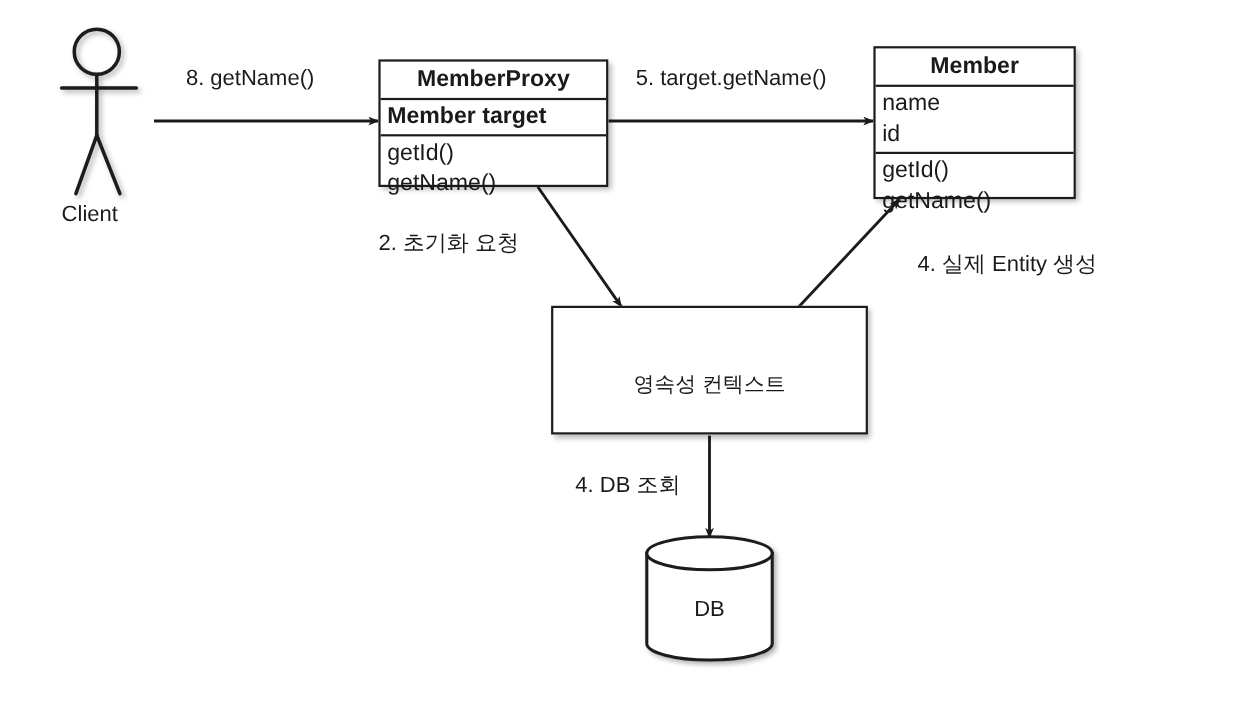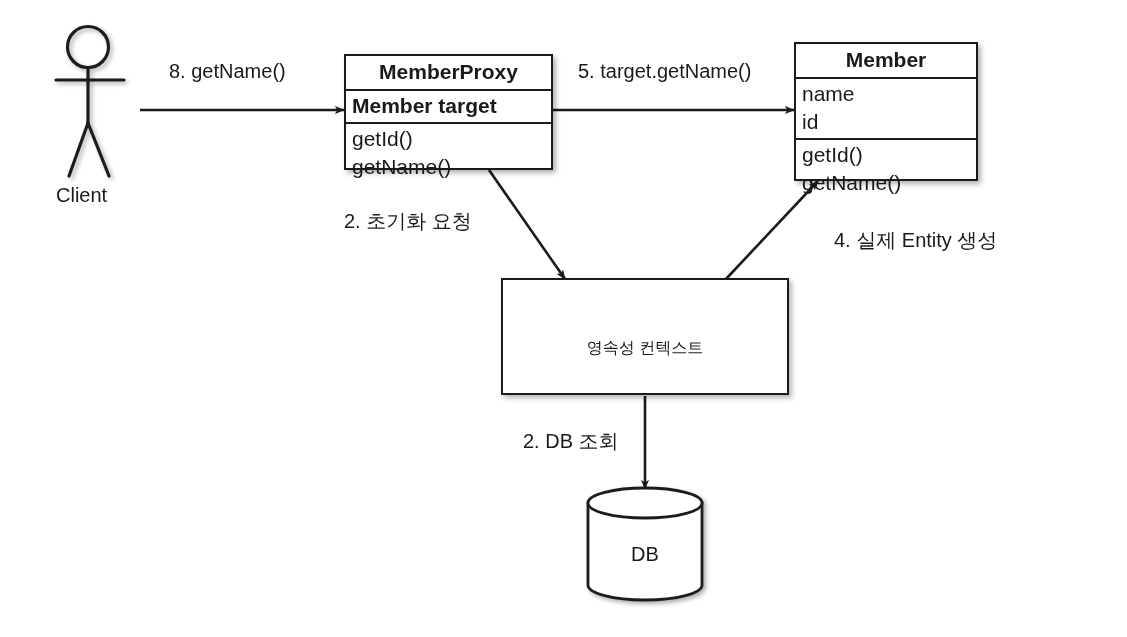--- a/index.html
+++ b/index.html
@@ -83,21 +83,21 @@
     height: 117px;
     background: #ffffff;
     border: 2.5px solid #1b1b1b;
     box-sizing: border-box;
     box-shadow: 3px 3px 5px rgba(0,0,0,0.28);
     display: flex;
     align-items: center;
     justify-content: center;
   }
   #box-persistence .pc-label {
-    font-size: 16px;
+    font-size: 19px;
     white-space: nowrap;
     margin-top: 24px;
   }
 
   
   #db-shape {
     position: absolute;
     left: 586px;
     top: 488px;
     width: 118px;
@@ -203,17 +203,17 @@
   </div>
 
   <span class="lbl" id="lbl-client">Client</span>
 
   <span class="lbl" id="lbl-step1">8. getName()</span>
 
   <span class="lbl" id="lbl-step5">5. target.getName()</span>
 
   <span class="lbl" id="lbl-step2">2. 초기화 요청</span>
 
-  <span class="lbl" id="lbl-step3">2. DB 조회</span>
+  <span class="lbl" id="lbl-step3">4. DB 조회</span>
 
   <span class="lbl" id="lbl-step4">4. 실제 Entity 생성</span>
 
 </div>
 
 </body></html>

